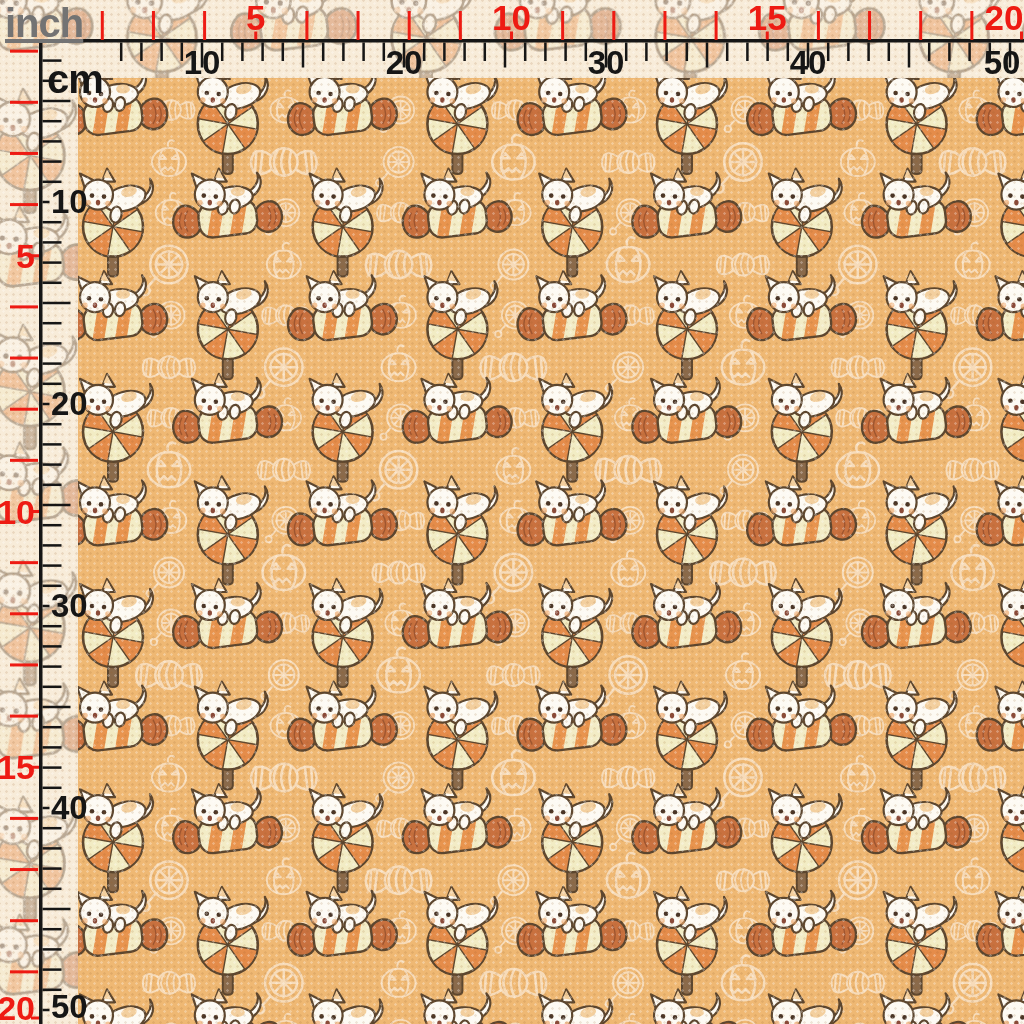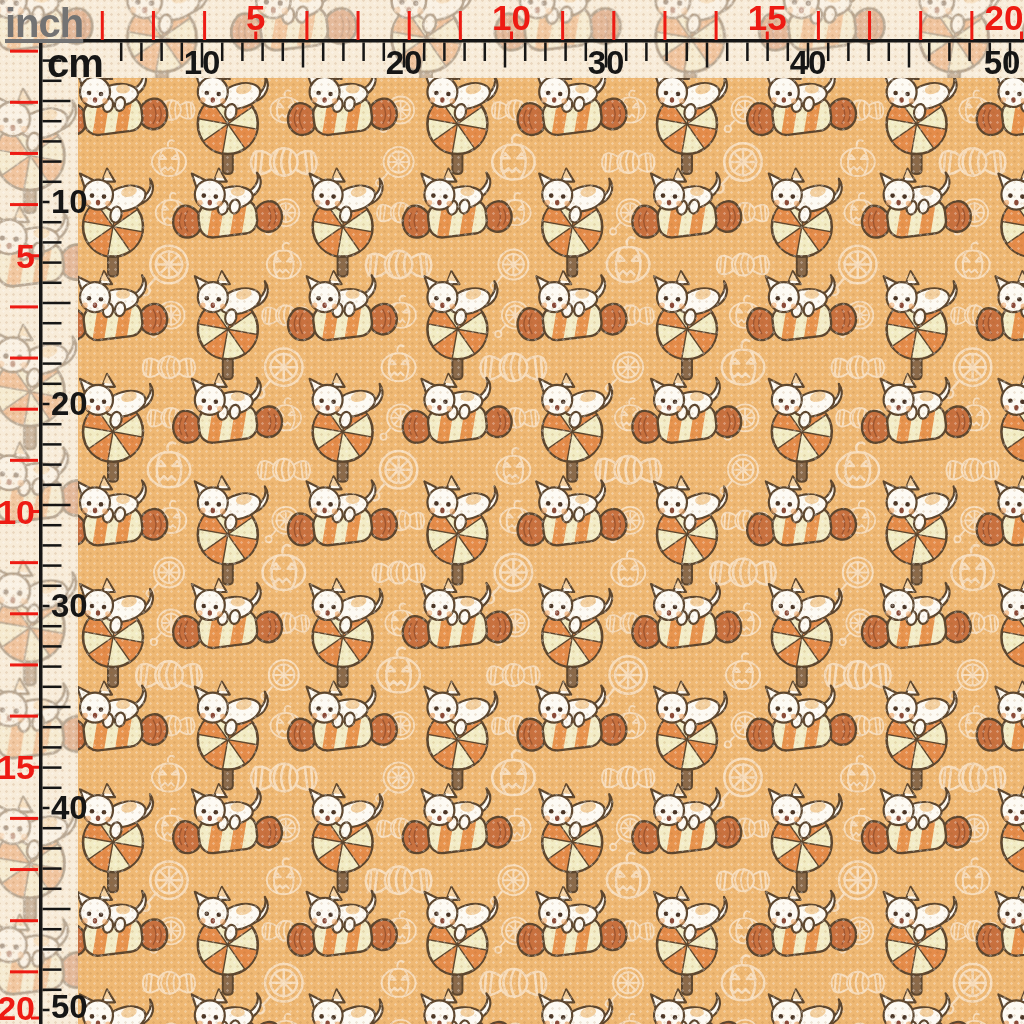--- a/index.html
+++ b/index.html
@@ -15,21 +15,21 @@
       radial-gradient(rgba(255,255,255,0.27) 1px, rgba(255,255,255,0) 1.5px),
       radial-gradient(rgba(150,95,40,0.14) 1px, rgba(150,95,40,0) 1.5px);
     background-size:7px 7px,7px 7px;
     background-position:0 0,3px 4px;
   }
   .unit-label{
     position:absolute;font-weight:bold;font-size:40px;line-height:1;
     letter-spacing:-1px;pointer-events:none;user-select:none;
   }
   .unit-label.inch{left:5px;top:3px;}
-  .unit-label.cm{left:47px;top:43px;text-align:right;}
+  .unit-label.cm{left:47px;top:59px;text-align:right;}
 </style>
 </head>
 <body>
 
 <div class="canvas" style="background: rgb(248, 236, 217);">
 
   <svg id="scene" width="1024" height="1024" viewBox="0 0 1024 1024">
     <defs>
 
       <g id="m-lolli">

